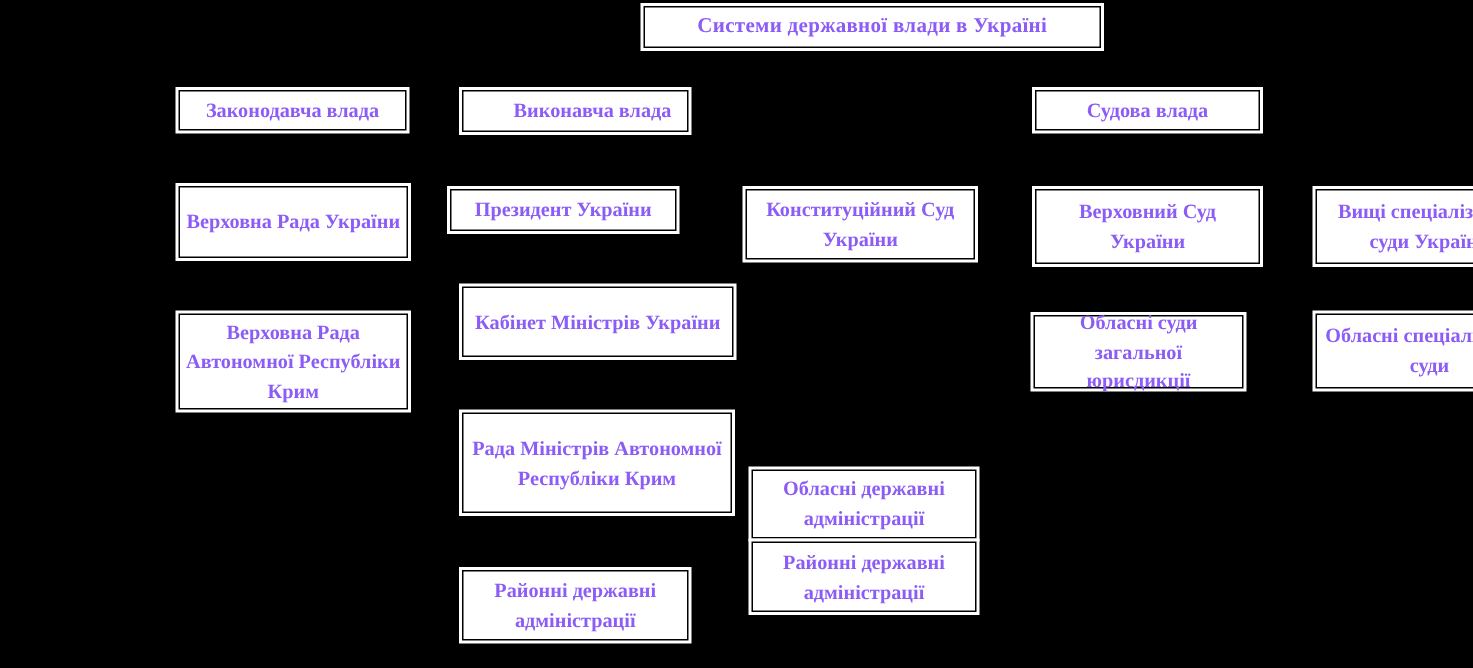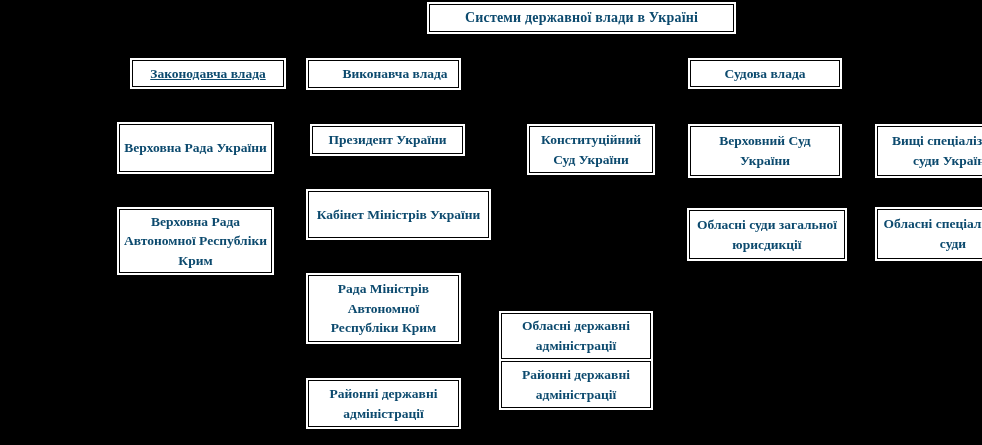--- a/index.html
+++ b/index.html
@@ -13,48 +13,48 @@
     height: 445px;
     background: #000000;
     overflow: hidden;
     font-family: "Liberation Serif", "DejaVu Serif", serif;
   }
   .box {
     position: absolute;
     background: #ffffff;
     border: 1px solid #000000;
     box-shadow: 0 0 0 2px #ffffff;
-    color: #0c4a6e;
+    color: #8b5cf6;
     font-weight: bold;
     font-size: 13.5px;
     line-height: 1.45;
     text-align: center;
     display: flex;
     align-items: center;
     justify-content: center;
     padding: 1px 4px;
     box-sizing: border-box;
   }
   .box.title { font-size: 14px; letter-spacing: 0.2px; }
 
   
   #n-title                 { left: 429px; top: 4px;   width: 305px; height: 28px; }
-  #n-legislative           { left: 132px; top: 60px;  width: 152px; height: 27px; text-decoration: underline; }
+  #n-legislative           { left: 119px; top: 60px;  width: 152px; height: 27px; }
   #n-executive             { left: 308px; top: 60px;  width: 151px; height: 28px; padding-left: 27px; }
   #n-judicial              { left: 690px; top: 60px;  width: 150px; height: 27px; }
   #n-verkhovna-rada        { left: 119px; top: 124px; width: 153px; height: 48px; }
-  #n-president             { left: 312px; top: 126px; width: 151px; height: 28px; }
-  #n-constitutional-court  { left: 497px; top: 126px; width: 124px; height: 47px; margin-left: 32px; }
+  #n-president             { left: 300px; top: 126px; width: 151px; height: 28px; }
+  #n-constitutional-court  { left: 497px; top: 126px; width: 153px; height: 47px; }
   #n-supreme-court         { left: 690px; top: 126px; width: 150px; height: 50px; }
   #n-higher-specialized    { left: 877px; top: 126px; width: 152px; height: 50px; }
   #n-vr-crimea             { left: 119px; top: 209px; width: 153px; height: 64px; }
   #n-cabinet               { left: 308px; top: 191px; width: 181px; height: 47px; }
-  #n-oblast-courts         { left: 689px; top: 210px; width: 156px; height: 49px; }
+  #n-oblast-courts         { left: 689px; top: 210px; width: 140px; height: 49px; }
   #n-oblast-specialized    { left: 877px; top: 209px; width: 152px; height: 50px; }
-  #n-council-crimea        { left: 308px; top: 275px; width: 151px; height: 67px; }
+  #n-council-crimea        { left: 308px; top: 275px; width: 180px; height: 67px; }
   #n-oblast-admin          { left: 501px; top: 277px; width: 150px; height: 46px; margin-top: 36px; }
   #n-raion-admin-exec      { left: 308px; top: 380px; width: 151px; height: 47px; }
   #n-raion-admin-center    { left: 501px; top: 361px; width: 150px; height: 47px; }
 </style>
 </head>
 <body>
 
 <div class="canvas">
 
   <div class="box title" id="n-title">Системи державної влади в Україні</div>

